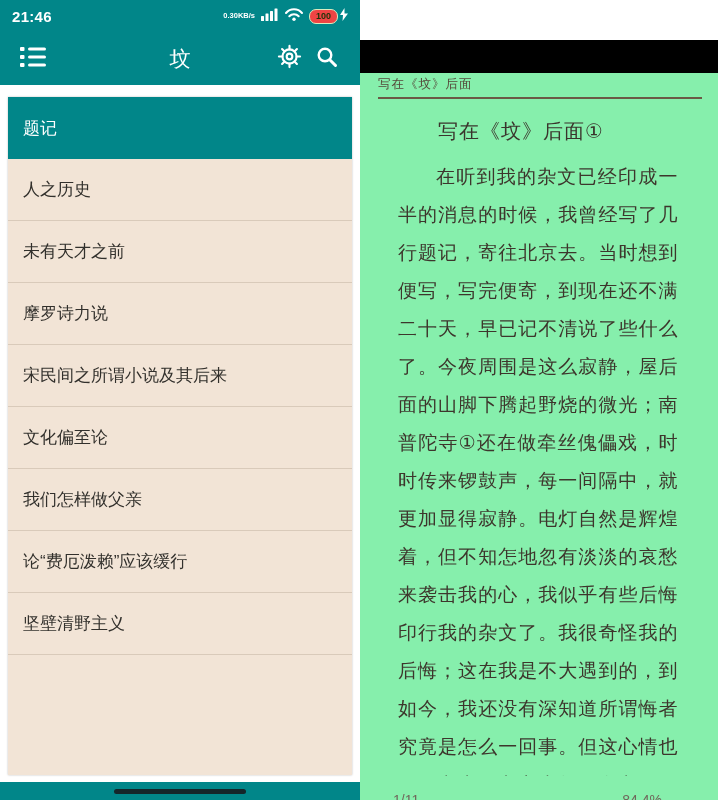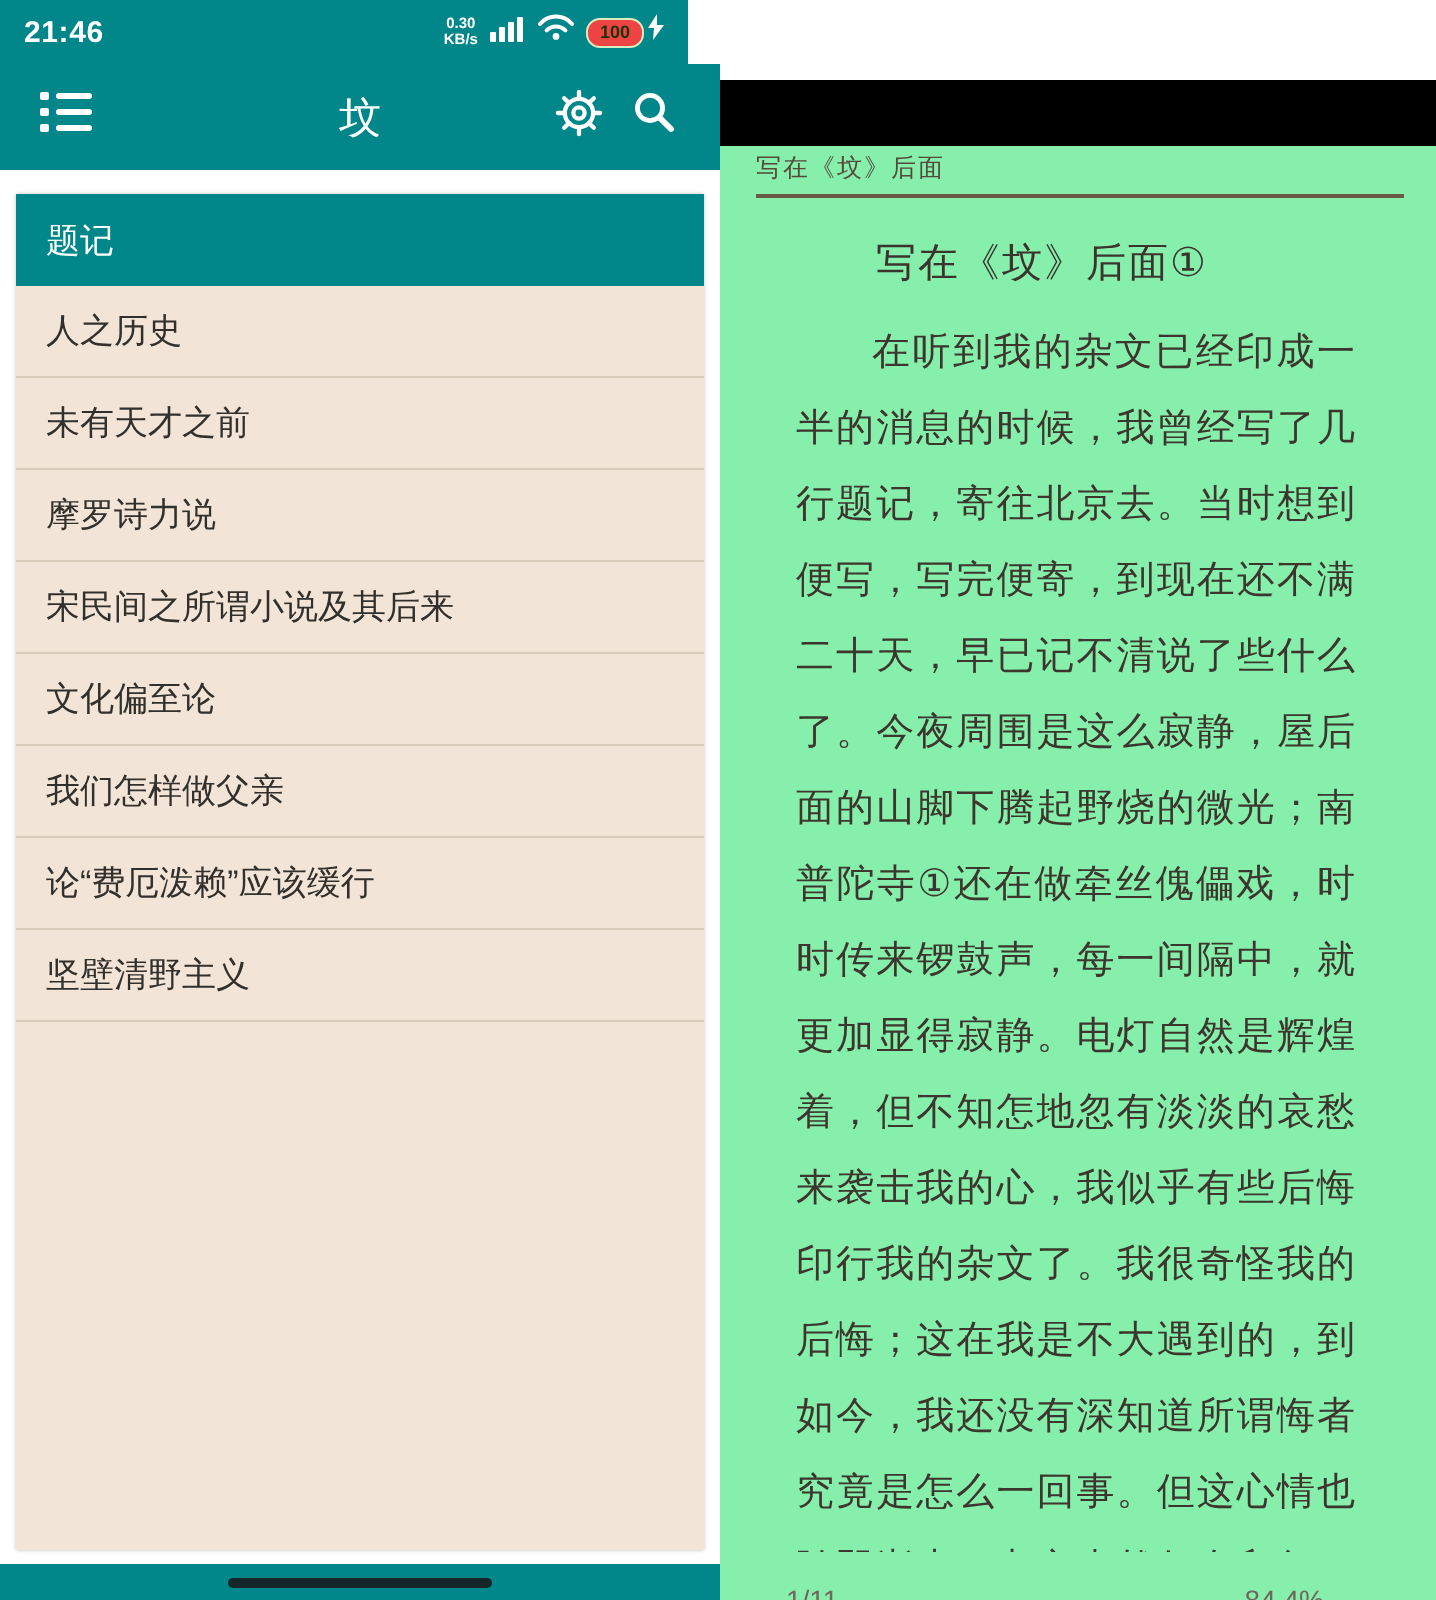--- a/index.html
+++ b/index.html
@@ -1,39 +1,39 @@
 <!DOCTYPE html>
 <html><head>
 <meta charset="utf-8">
 <style>
   html,body{margin:0;padding:0;background:#222;}
   .screen{position:relative;width:718px;height:800px;overflow:hidden;
     font-family:"Liberation Sans","DejaVu Sans",sans-serif;background:#fff;}
 
   
   .left-panel{position:absolute;left:0;top:0;width:360px;height:800px;background:#fff;overflow:hidden;}
-  .status-bar{position:absolute;left:0;top:0;right:16px;height:32px;background:#018689;
+  .status-bar{position:absolute;left:0;top:0;right:0;height:32px;background:#018689;
     display:flex;align-items:center;justify-content:space-between;padding:0 12px;box-sizing:border-box;text-align:center;}
   .status-time{color:#fff;font-size:15px;font-weight:600;letter-spacing:.3px;}
   .status-right{display:flex;align-items:center;gap:6px;}
-  .speed{display:flex;flex-direction:column;align-items:center;color:#fff;font-size:7.5px;line-height:8px;font-weight:700;}
+  .speed{display:flex;align-items:center;color:#fff;font-size:7.5px;line-height:8px;font-weight:700;}
   .battery-wrap{display:flex;align-items:center;gap:2px;}
   .battery-pill{background:#ef4444;border:1px solid #d9ecc0;color:#1e3308;font-size:9px;font-weight:700;
     border-radius:7px;padding:1px 6px;line-height:11px;}
 
   .app-bar{position:absolute;left:0;top:32px;right:0;height:53px;background:#018689;
     display:flex;align-items:center;padding:0 14px;box-sizing:border-box;}
   .app-title{position:absolute;left:0;right:0;text-align:center;color:#fff;font-size:21px;}
   .appbar-spacer{flex:1;}
   .icon-btn{display:flex;align-items:center;justify-content:center;width:38px;height:38px;}
 
   .toc-wrap{position:absolute;left:0;right:0;top:85px;bottom:18px;background:#fff;
     padding:12px 8px 7px;box-sizing:border-box;}
   .toc-list{height:100%;overflow:hidden;background:#f2e4d6;box-shadow:0 0 2px rgba(0,0,0,.25);}
-  .toc-item{height:46px;display:flex;align-items:center;padding:0 15px;box-sizing:border-box;
+  .toc-item{height:62px;display:flex;align-items:center;padding:0 15px;box-sizing:border-box;
     font-size:17px;color:#32302c;border-bottom:1px solid #d9caba;background:#f2e4d6;}
   .toc-item.selected{background:#018689;color:#fff;border-bottom:none;box-shadow:0 2px 4px rgba(0,0,0,.25);}
 
   .nav-bar{position:absolute;left:0;right:0;bottom:0;height:18px;background:#018689;}
   .home-pill{position:absolute;left:50%;top:7px;transform:translateX(-50%);
     width:132px;height:5px;border-radius:3px;background:#14262a;}
 
   
   .right-panel{position:absolute;left:360px;top:0;width:358px;height:776px;
     background:#86efac;overflow:hidden;margin-top:40px;}

